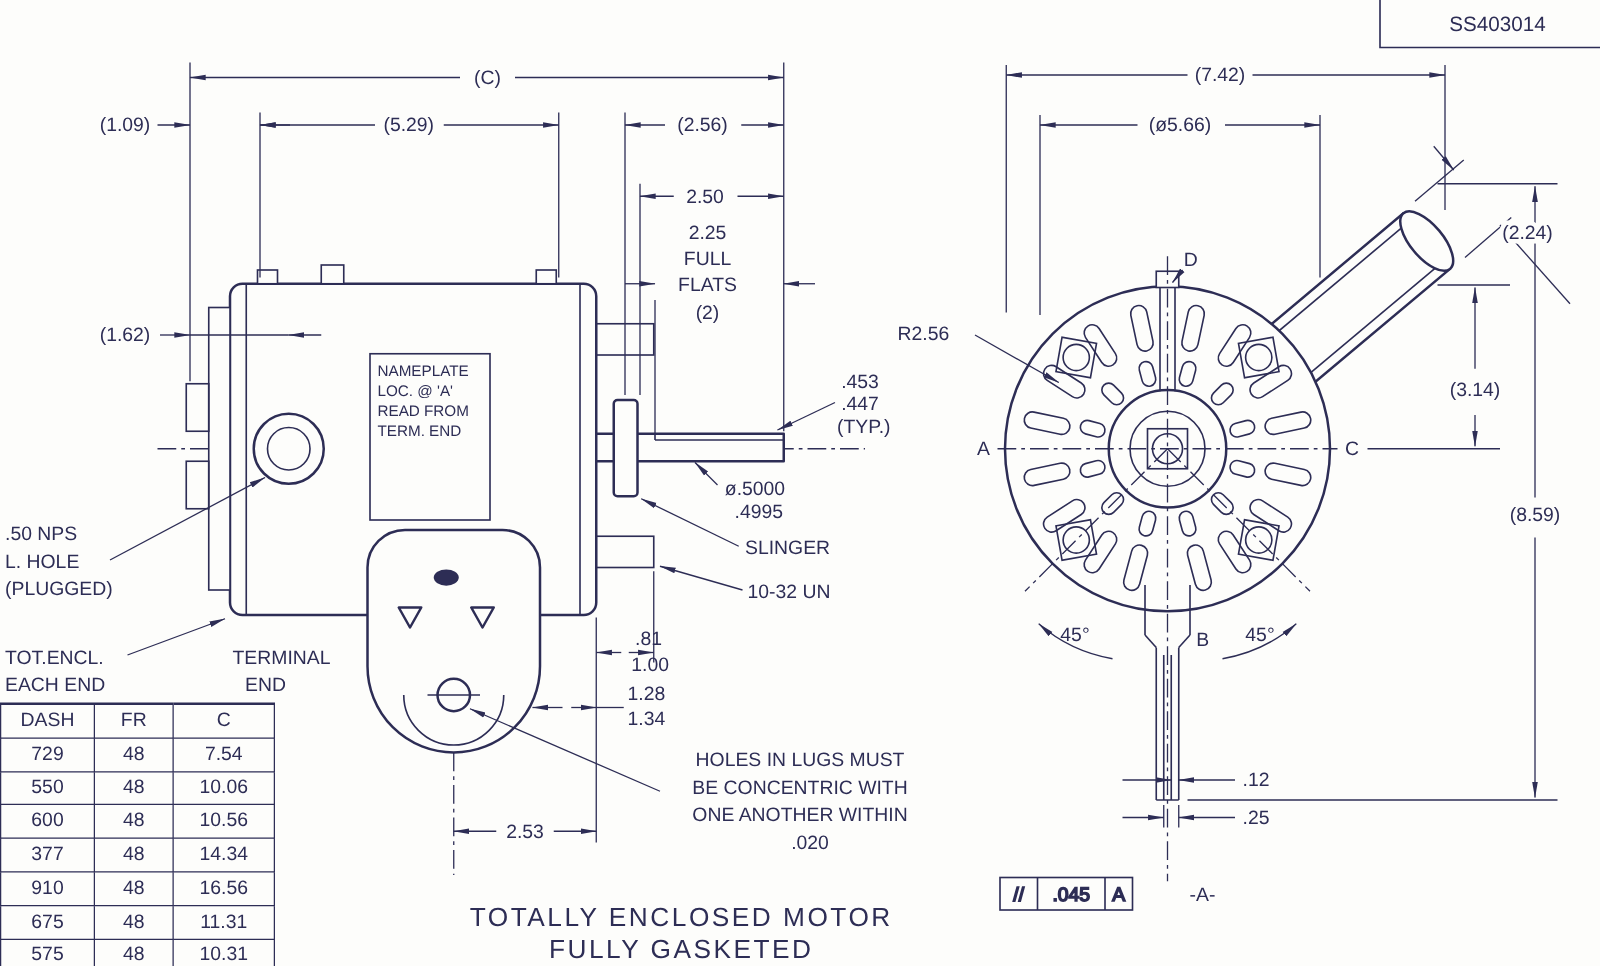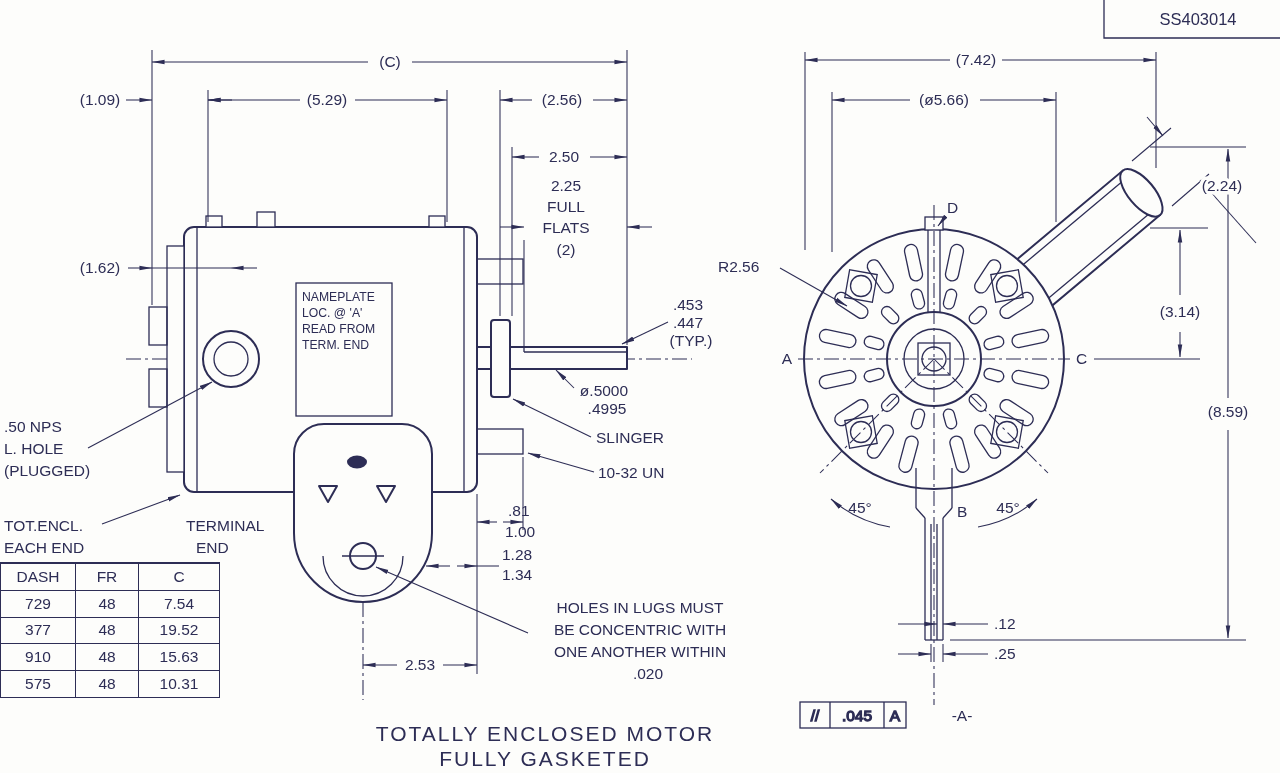--- a/index.html
+++ b/index.html
@@ -351,28 +351,43 @@
         <th>C</th>
       </tr>
     </thead>
     <tbody>
       <tr>
         <td>729</td>
         <td>48</td>
         <td>7.54</td>
       </tr>
       <tr>
+        <td>550</td>
+        <td>48</td>
+        <td>10.06</td>
+      </tr>
+      <tr>
+        <td>600</td>
+        <td>48</td>
+        <td>10.56</td>
+      </tr>
+      <tr>
         <td>377</td>
         <td>48</td>
-        <td>19.52</td>
+        <td>14.34</td>
       </tr>
       <tr>
         <td>910</td>
         <td>48</td>
-        <td>15.63</td>
+        <td>16.56</td>
+      </tr>
+      <tr>
+        <td>675</td>
+        <td>48</td>
+        <td>11.31</td>
       </tr>
       <tr>
         <td>575</td>
         <td>48</td>
         <td>10.31</td>
       </tr>
     </tbody>
   </table>
 </div>
 </div>

